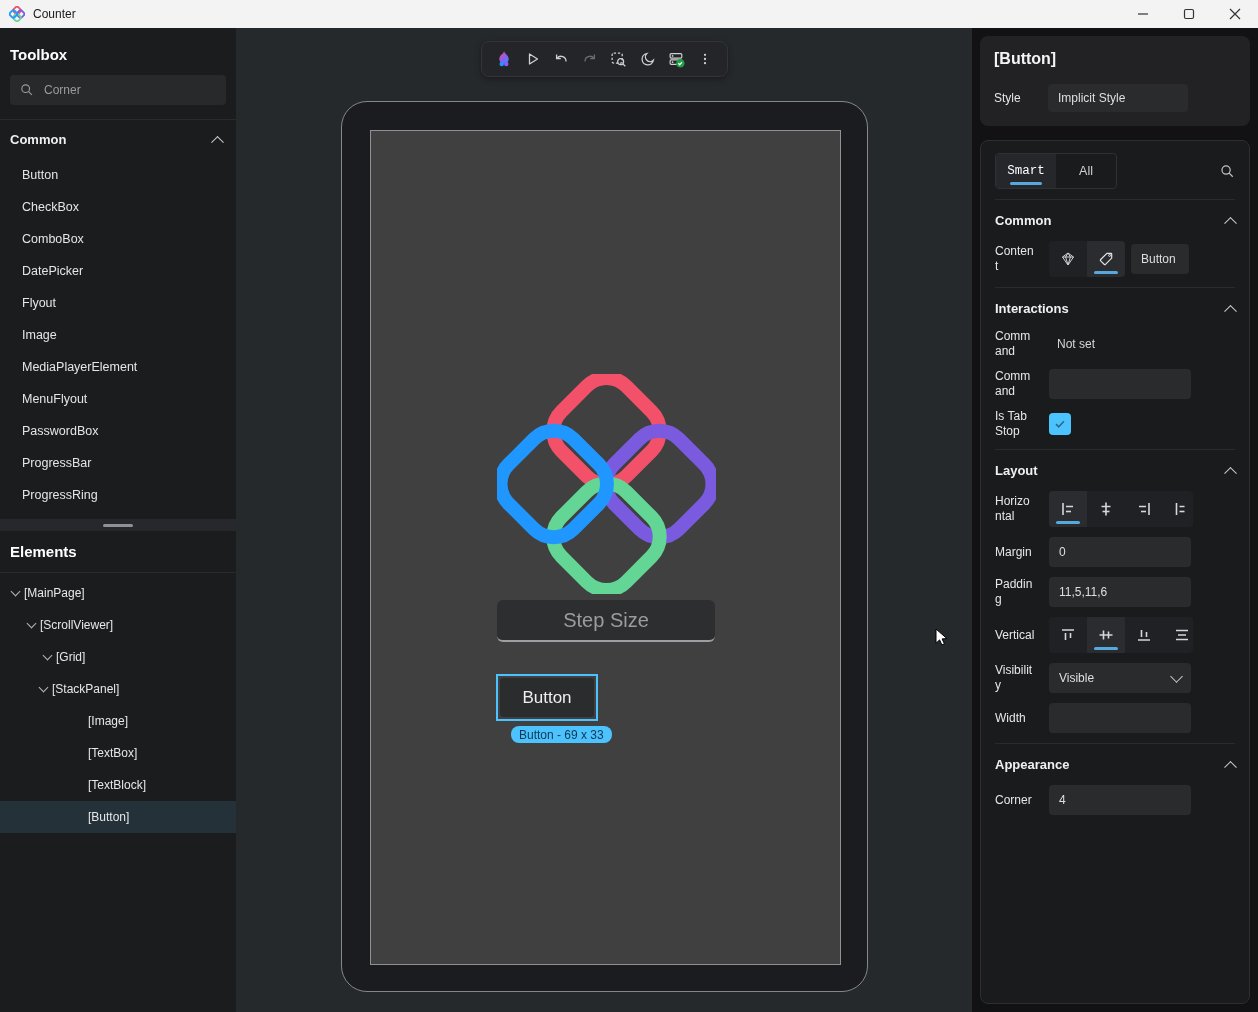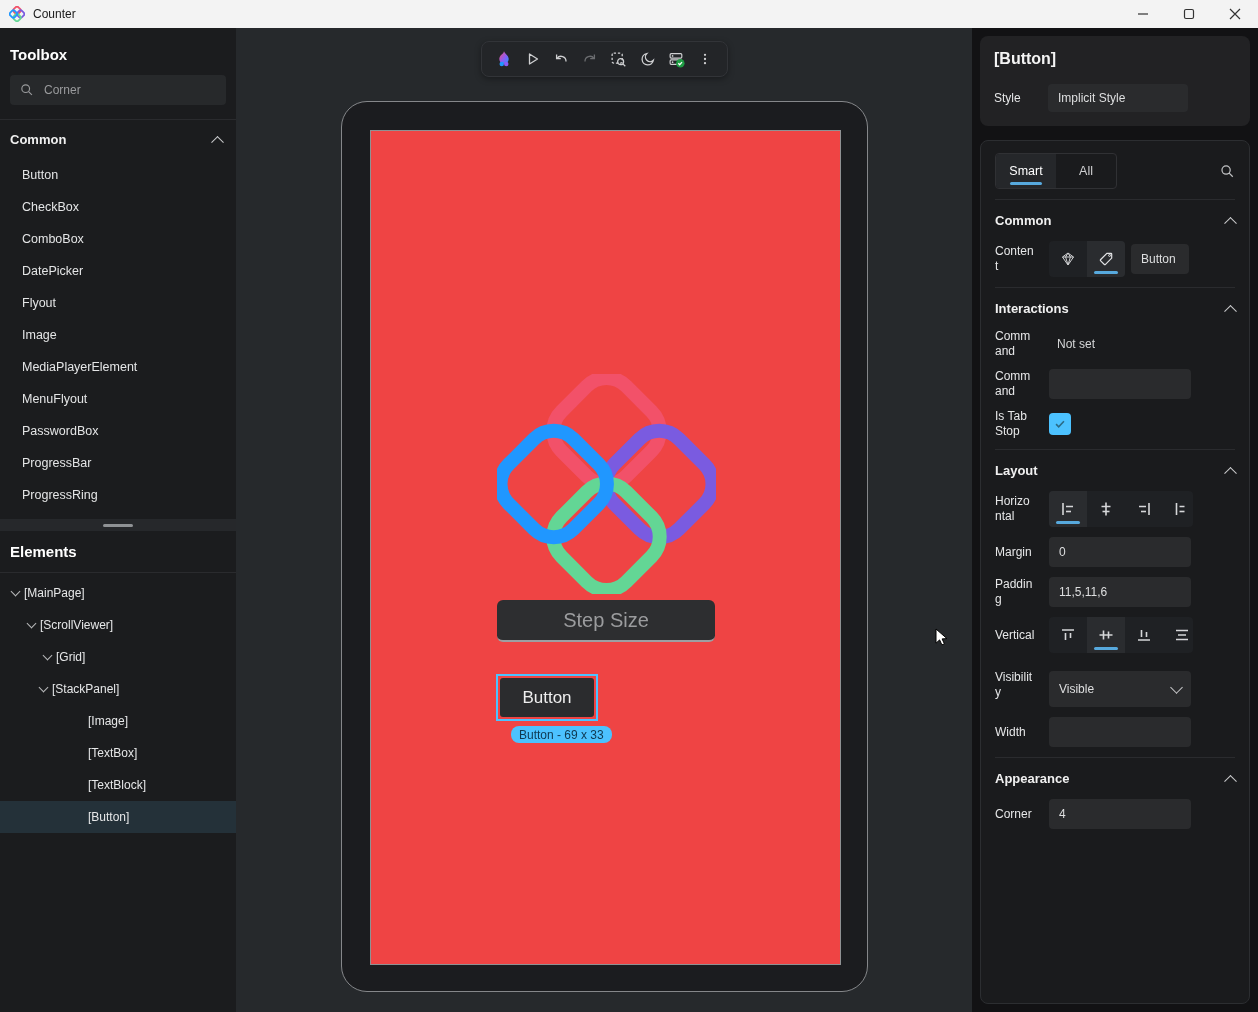--- a/index.html
+++ b/index.html
@@ -45,21 +45,21 @@
   .canvas { flex:1; position:relative; background:#26292c; }
   .fl-toolbar { position:absolute; left:245px; top:13px; width:247px; height:36px;
                 background:#232528; border:1px solid #323438; border-radius:8px;
                 display:flex; align-items:center; justify-content:space-between; padding:0 9px;
                 box-shadow:0 2px 6px rgba(0,0,0,.35); }
   .tbtn { width:26px; height:26px; display:flex; align-items:center; justify-content:center; }
 
   .device { position:absolute; left:105px; top:73px; width:527px; height:891px;
             background:#1b1c1f; border:1px solid #85878a; border-radius:26px; }
   .screen { position:absolute; left:28px; top:28px; width:471px; height:835px;
-            background:#ef4444; border:1px solid #8f9193; }
+            background:#404040; border:1px solid #8f9193; }
 
   .logo { position:absolute; left:126px; top:243px; width:219px; height:220px; }
   .stepbox { position:absolute; left:126px; top:469px; width:218px; height:42px;
              background:#2d2e30; border-radius:6px; border-bottom:2px solid #9d9fa2;
              display:flex; align-items:center; justify-content:center;
              font-size:20px; color:#9b9c9e; }
   .counter { position:absolute; left:0; top:518px; width:100%; text-align:center;
              font-size:20px; color:#f2f2f2; }
   .sel-rect { position:absolute; left:125px; top:543px; width:102px; height:47px;
               border:2px solid #4cc2ff; display:flex; align-items:center; justify-content:center; }
@@ -80,21 +80,21 @@
   .style-row { margin-top:16px; display:flex; align-items:center; gap:14px; }
   .lbl { font-size:12px; color:#e6e7e8; width:40px; line-height:1.25; word-break:break-all; flex:none; }
   .inp { height:28px; background:#2a2b2d; border-radius:4px; display:flex; align-items:center;
          padding:0 10px; font-size:12px; color:#dedfe0; }
   .card2 { flex:1; background:#1a1b1d; border:1px solid #2c2e31; padding:8px 14px 14px 14px;
            display:flex; flex-direction:column; overflow:hidden; }
   .tabsrow { display:flex; align-items:center; padding:4px 0 10px 0; }
   .tabs { display:flex; border:1px solid #303134; border-radius:4px; overflow:hidden; }
   .tab { width:60px; height:34px; display:flex; flex-direction:column; align-items:center;
          justify-content:center; font-size:12.5px; color:#cfd0d2; position:relative; }
-  .tab.active { background:#25272a; color:#ffffff; }
+  .tab.active { background:#25272a; color:#ffffff;font-family:Liberation Mono, monospace; }
   .tab.active::after { content:""; position:absolute; bottom:3px; width:32px; height:3px;
                        border-radius:2px; background:#57a9dd; }
   .tabsrow .sp { flex:1; }
   .insp-sec-head { display:flex; align-items:center; justify-content:space-between; padding:13px 0; }
   .insp-sec-head .t { font-size:13px; font-weight:bold; color:#f0f0f0; }
   .sdiv { border-top:1px solid #2a2b2e; }
   .prow { display:flex; align-items:center; gap:14px; margin-bottom:10px; }
   .ctrl { width:142px; }
   .seg { display:flex; background:#1f2124; border-radius:4px; overflow:hidden; }
   .segbtn { width:38px; height:36px; display:flex; align-items:center; justify-content:center;
@@ -474,21 +474,21 @@
                   <line x1="4" y1="8" x2="12" y2="8"></line>
                   <line x1="2" y1="12.5" x2="14" y2="12.5"></line>
                 </g>
             </svg>
           </div>
         </div>
       </div>
 
       <div class="prow">
         <span class="lbl">Visibility</span>
-        <div class="inp ctrl select" style="height:36px;margin-top:8px;">
+        <div class="inp ctrl select" style="height:30px;">
           <span>Visible</span>
           <span class="chev down" style="margin-top:-4px;"></span>
         </div>
       </div>
 
       <div class="prow">
         <span class="lbl">Width</span>
         <div class="inp ctrl" style="height:30px;"></div>
       </div>
 

